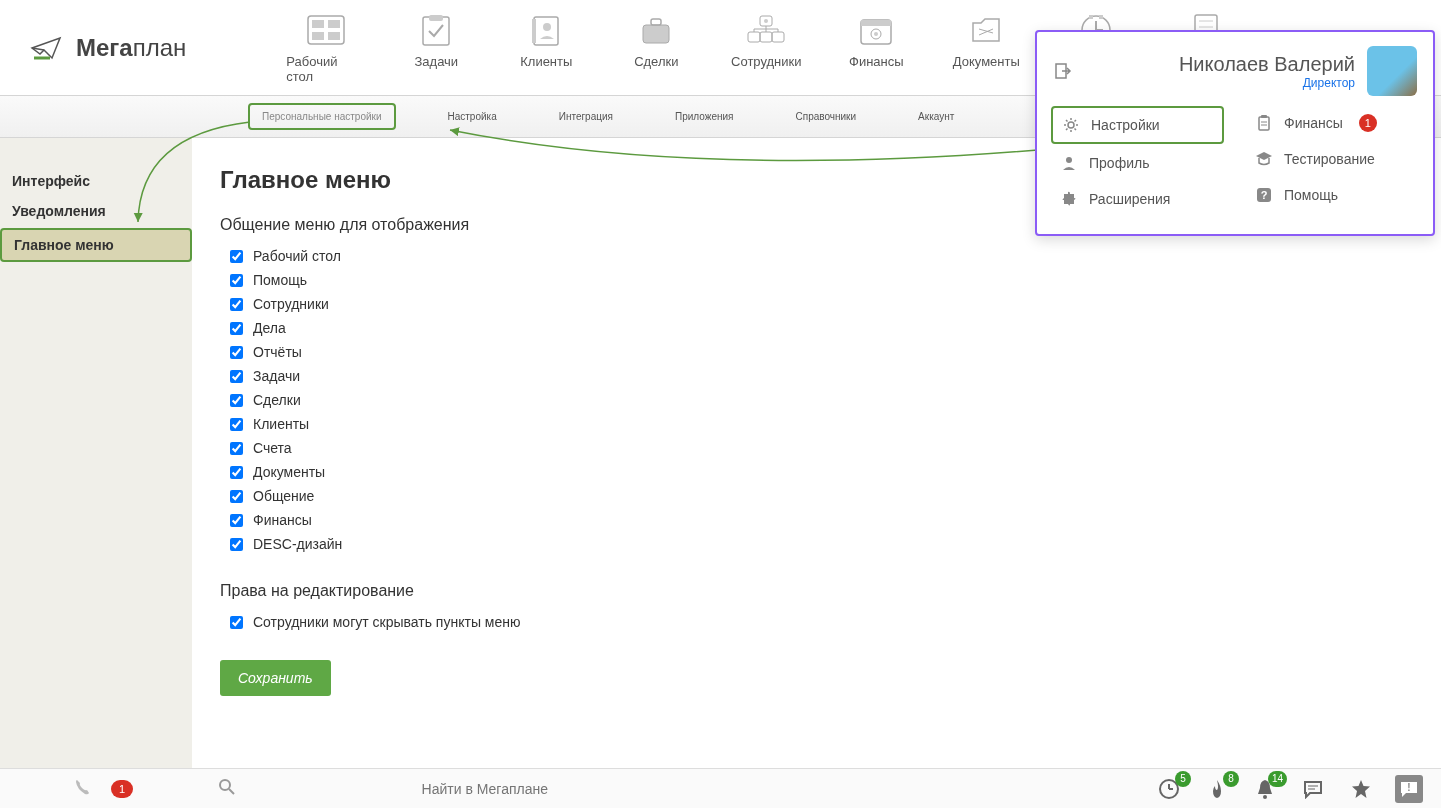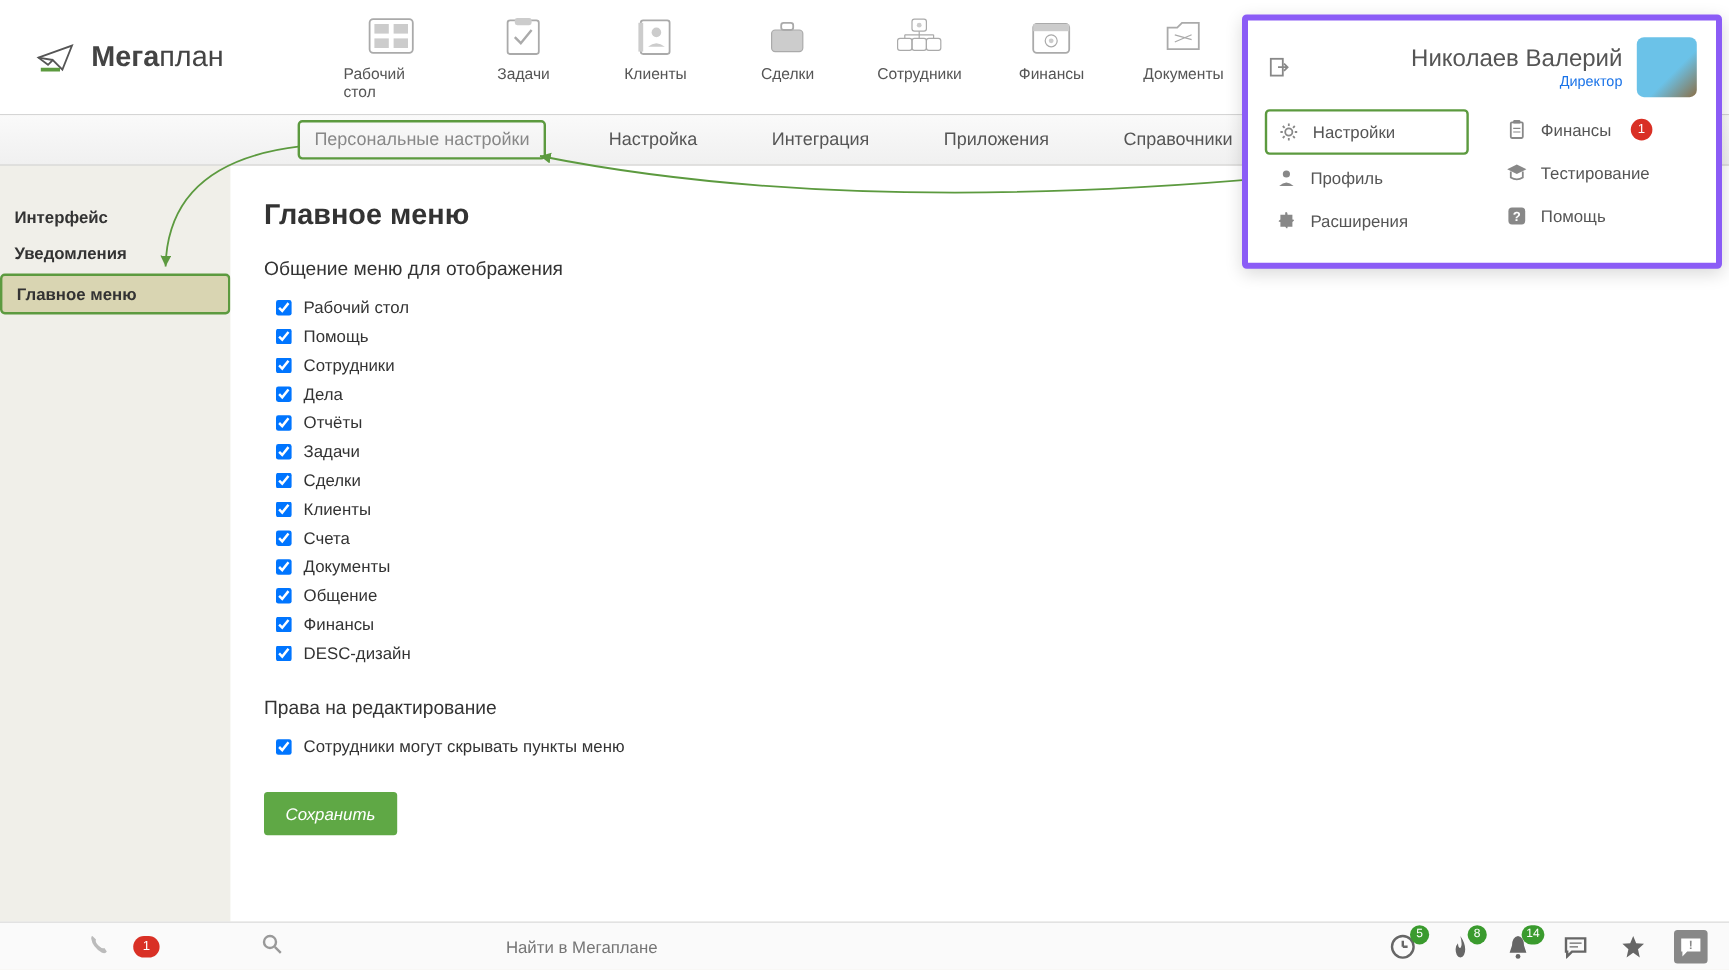--- a/index.html
+++ b/index.html
@@ -10,39 +10,39 @@
 .logo { display: flex; align-items: center; gap: 12px; }
 .logo-text { font-size: 24px; color: #444; }
 .logo-text strong { font-weight: 700; }
 .top-nav { display: flex; gap: 30px; margin-left: 100px; }
 .top-nav-item { display: flex; flex-direction: column; align-items: center; gap: 6px; cursor: pointer; width: 80px; }
 .top-nav-item .icon-box { width: 42px; height: 36px; display: flex; align-items: center; justify-content: center; }
 .top-nav-item .label { font-size: 13px; color: #555; }
 
 
 .subheader { background: linear-gradient(#fafafa, #f0f0f0); height: 42px; border-bottom: 1px solid #d5d5d5; display: flex; align-items: center; padding-left: 248px; gap: 42px; position: relative; }
-.subheader .tab { font-size: 15px; color: #555; cursor: pointer; padding: 8px 10px; }
+.subheader .tab { font-size: 10px; color: #555; cursor: pointer; padding: 8px 10px; }
 .subheader .tab.highlighted { border: 2px solid #5c9a3f; border-radius: 4px; color: #888; padding: 6px 12px; }
 
 
 .main { display: flex; height: calc(100% - 96px - 42px - 40px); }
 .sidebar { width: 192px; background: #f0efe9; padding-top: 28px; font-weight: bold; }
 .sidebar-item { padding: 7px 12px; cursor: pointer; font-size: 14px; color: #333; }
 .sidebar-item.active { background: #d9d5b2; border: 2px solid #5c9a3f; border-radius: 4px; margin: 2px 0; }
 .content { flex: 1; background: #fff; padding: 28px 40px 28px 28px; overflow-y: auto; }
 .content h1 { font-size: 24px; font-weight: 700; color: #333; margin-bottom: 22px; }
 .content h3 { font-size: 16px; font-weight: 400; color: #333; margin-bottom: 14px; }
 .checkbox-list { margin-bottom: 30px; padding-left: 10px; }
 .checkbox-item { display: flex; align-items: center; gap: 10px; margin-bottom: 8px; }
 .checkbox-item input { width: 13px; height: 13px; }
 .checkbox-item label { font-size: 14px; color: #333; }
 .btn-save { background: #5fa845; color: #fff; border: none; padding: 10px 18px; font-size: 14px; border-radius: 3px; cursor: pointer; font-style: italic; }
 
 
-.user-panel { position: absolute; top: 12px; right: 6px; width: 400px; background: #fff; border: 5px solid #8b5cf6; box-shadow: 0 4px 14px rgba(0,0,0,.15); border-radius: 4px; z-index: 100; padding-bottom: 10px; }
+.user-panel { position: absolute; top: 30px; right: 6px; width: 400px; background: #fff; border: 2px solid #8b5cf6; box-shadow: 0 4px 14px rgba(0,0,0,.15); border-radius: 4px; z-index: 100; padding-bottom: 10px; }
 .user-header { display: flex; align-items: center; padding: 14px 16px 10px 16px; gap: 12px; }
 .user-name-block { flex: 1; text-align: right; }
 .user-name { font-size: 20px; color: #555; }
 .user-role { font-size: 12px; color: #1a73e8; }
 .avatar { width: 50px; height: 50px; border-radius: 6px; background: linear-gradient(135deg, #6bc2e8 60%, #8b6f47 100%); }
 .user-links { display: flex; padding: 0 14px 8px 14px; gap: 22px; }
 .user-col { flex: 1; display: flex; flex-direction: column; gap: 2px; }
 .user-link { display: flex; align-items: center; gap: 10px; padding: 7px 8px; cursor: pointer; font-size: 14px; color: #555; border-radius: 4px; }
 .user-link.highlighted { border: 2px solid #5c9a3f; }
 .user-link .uicon { width: 20px; height: 20px; display: flex; align-items: center; justify-content: center; color: #888; }

